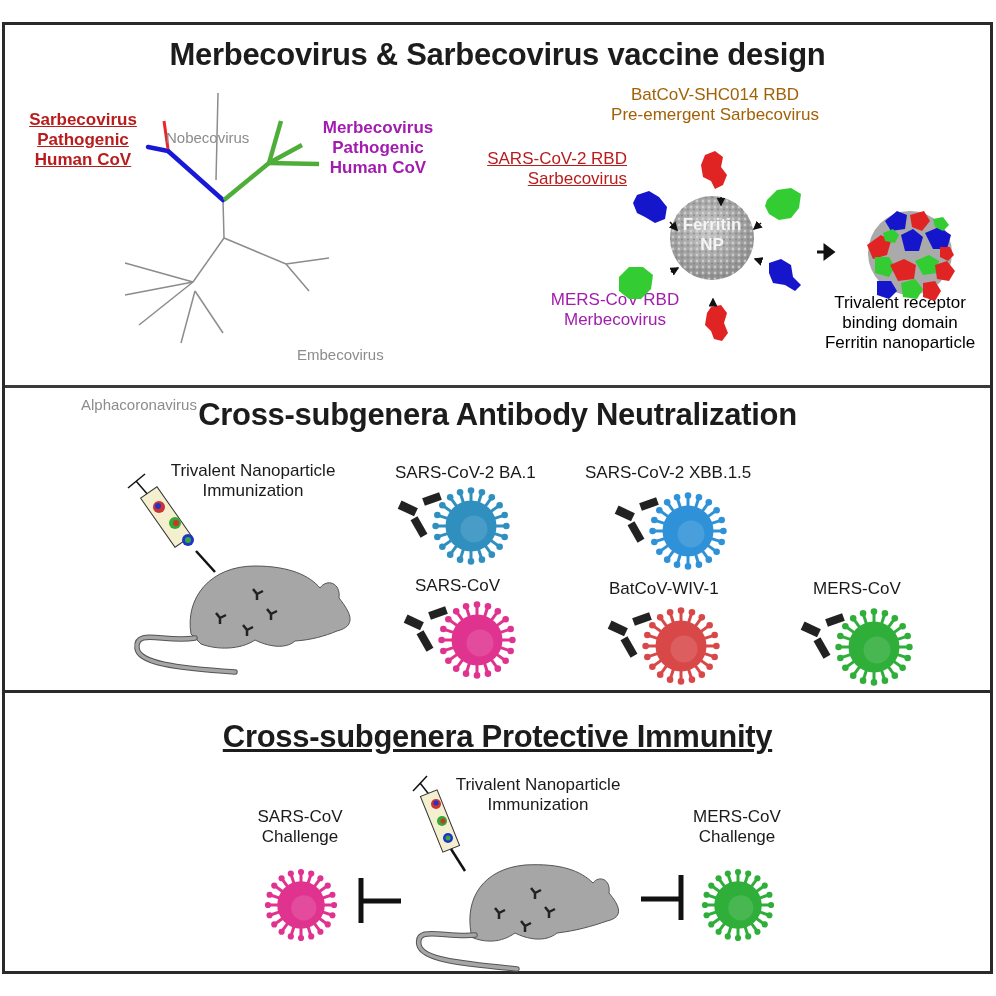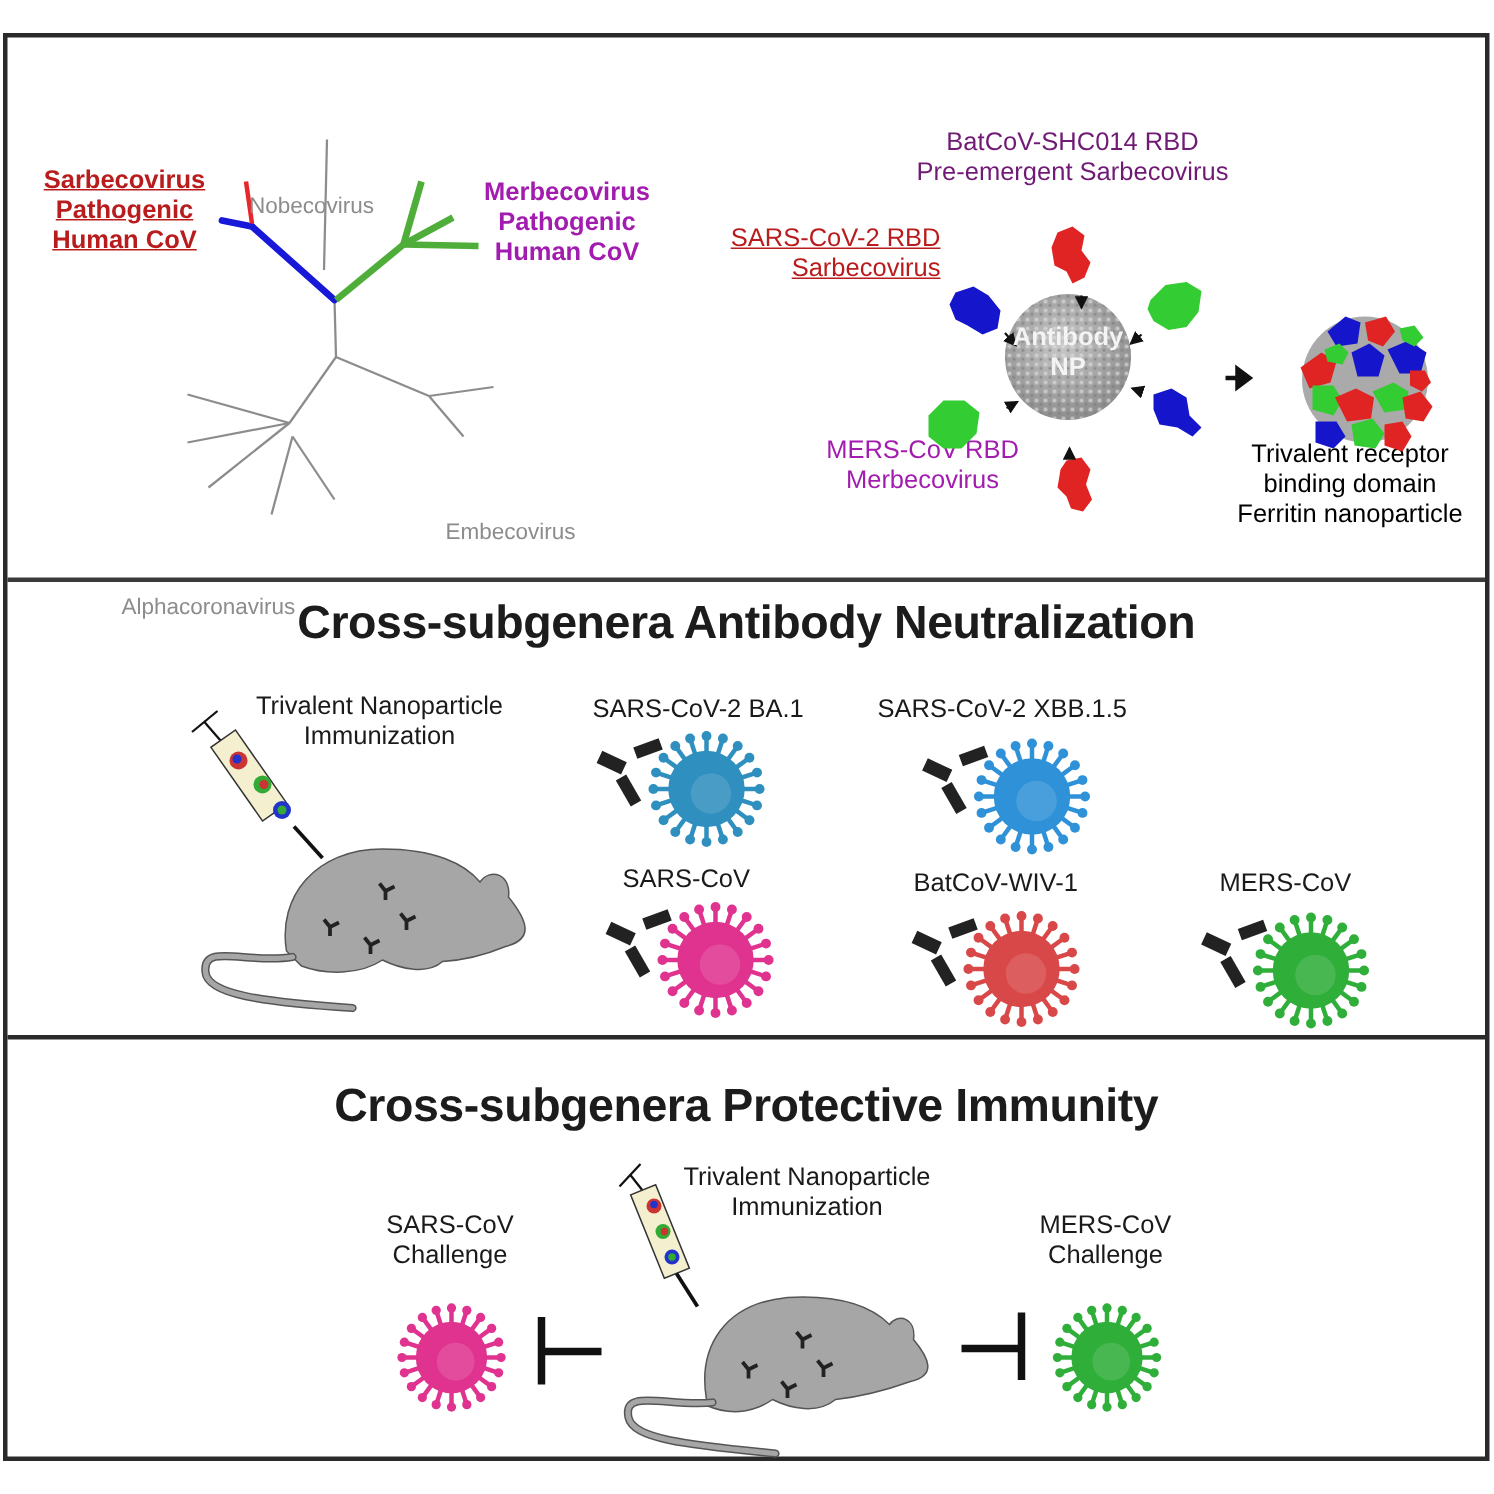--- a/index.html
+++ b/index.html
@@ -11,30 +11,31 @@
   .p1 { top:0; height:357px; }
   .p2 { top:360px; height:302px; border-top:3px solid #3a3a3a; }
   .p3 { top:665px; height:281px; border-top:3px solid #2a2a2a; }
   .title { position:absolute; left:0; width:985px; text-align:center;
            font-weight:bold; font-size:31px; letter-spacing:-0.3px; color:#1c1c1c; }
   .t { position:absolute; white-space:nowrap; line-height:1.17; }
   .c { text-align:center; }
   .gray { color:#8c8c8c;margin-top:48px; }
   .blue { color:#b91c1c;text-decoration:underline; }
   .green { color:#a21caf; }
-  .red { color:#701a75; }
+  .red { color:#a16207; }
   .bold { font-weight:bold; }
   svg { position:absolute; overflow:visible; }
 </style>
 </head>
 <body>
 
 <div class="frame">
 
   <div class="panel p1">
+    <div class="title" style="top:12px;">Merbecovirus &amp; Sarbecovirus vaccine design</div>
 
     <svg width="985" height="357" style="left:0;top:0;">
       <g stroke="#8c8c8c" stroke-width="1.5" fill="none">
         <line x1="213" y1="68" x2="211" y2="155"></line>
         <line x1="218" y1="175" x2="219" y2="213"></line>
         <line x1="219" y1="213" x2="188" y2="257"></line>
         <line x1="219" y1="213" x2="281" y2="239"></line>
         <line x1="281" y1="239" x2="324" y2="233"></line>
         <line x1="281" y1="239" x2="304" y2="266"></line>
         <line x1="188" y1="257" x2="120" y2="238"></line>
@@ -150,21 +151,21 @@
         <path d="M930,240 l12,-4 l8,10 l-6,10 l-12,-2z" fill="#e02424"></path>
         <path d="M872,256 l14,0 l6,10 l-8,8 l-12,-4z" fill="#1515cc"></path>
         <path d="M896,258 l14,-4 l8,10 l-6,10 l-14,-2z" fill="#33cc33"></path>
         <path d="M918,258 l12,-2 l6,10 l-6,10 l-12,-4z" fill="#e02424"></path>
         <path d="M878,208 l10,-4 l6,6 l-4,8 l-10,-2z" fill="#33cc33"></path>
         <path d="M935,222 l10,0 l4,8 l-6,6 l-8,-4z" fill="#e02424"></path>
         <path d="M928,194 l10,-2 l6,8 l-6,6 l-8,-4z" fill="#33cc33"></path>
       </g>
     </svg>
     <div class="t c bold" style="left:665px;top:190px;width:84px;font-size:17px;color:#f4f4f4;">
-      <div>Antibody</div>
+      <div>Ferritin</div>
       <div>NP</div>
     </div>
   </div>
 
   <div class="panel p2">
     <div class="title" style="top:9px;">Cross-subgenera Antibody Neutralization</div>
 
     <div class="t c" style="left:148px;top:73px;width:200px;font-size:17px;">
       <div>Trivalent Nanoparticle</div>
       <div>Immunization</div>
@@ -453,21 +454,21 @@
         </g>
         <g>
           <rect x="8" y="23" width="18" height="9" fill="#222" transform="rotate(25 17 27)"></rect>
           <rect x="32" y="14" width="18" height="8" fill="#222" transform="rotate(-20 41 18)"></rect>
           <rect x="24" y="36" width="8" height="20" fill="#222" transform="rotate(-30 28 46)"></rect>
         </g>
       </svg>
   </div>
 
   <div class="panel p3">
-    <div class="title" style="top:26px;">Cross-subgenera Protective Immunity</div>
+    <div class="title" style="top:26px;text-decoration:underline;">Cross-subgenera Protective Immunity</div>
 
     <div class="t c" style="left:433px;top:82px;width:200px;font-size:17px;">
       <div>Trivalent Nanoparticle</div>
       <div>Immunization</div>
     </div>
 
     <div class="t c" style="left:230px;top:114px;width:130px;font-size:17px;">
       <div>SARS-CoV</div>
       <div>Challenge</div>
     </div>

